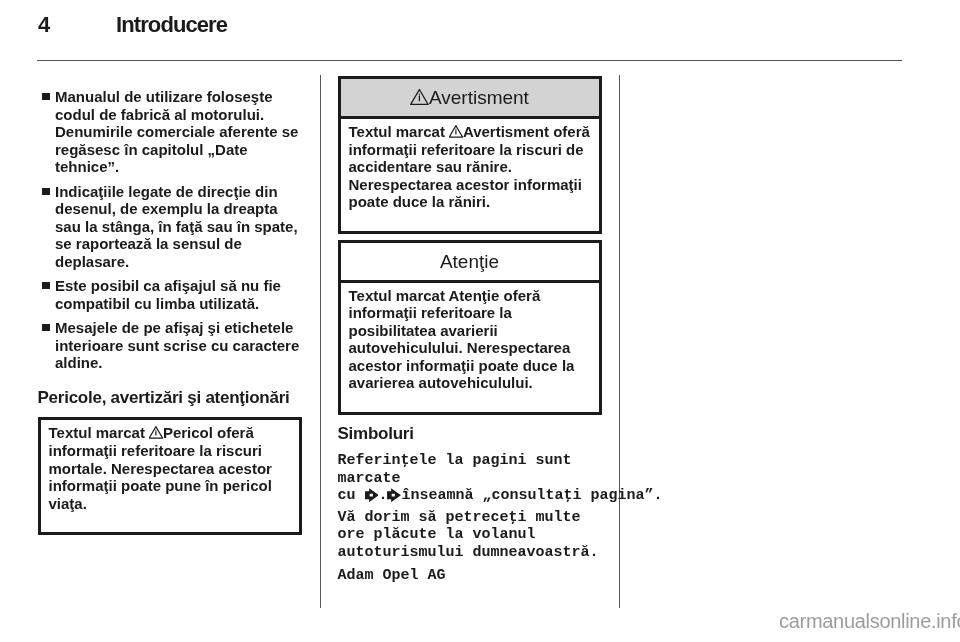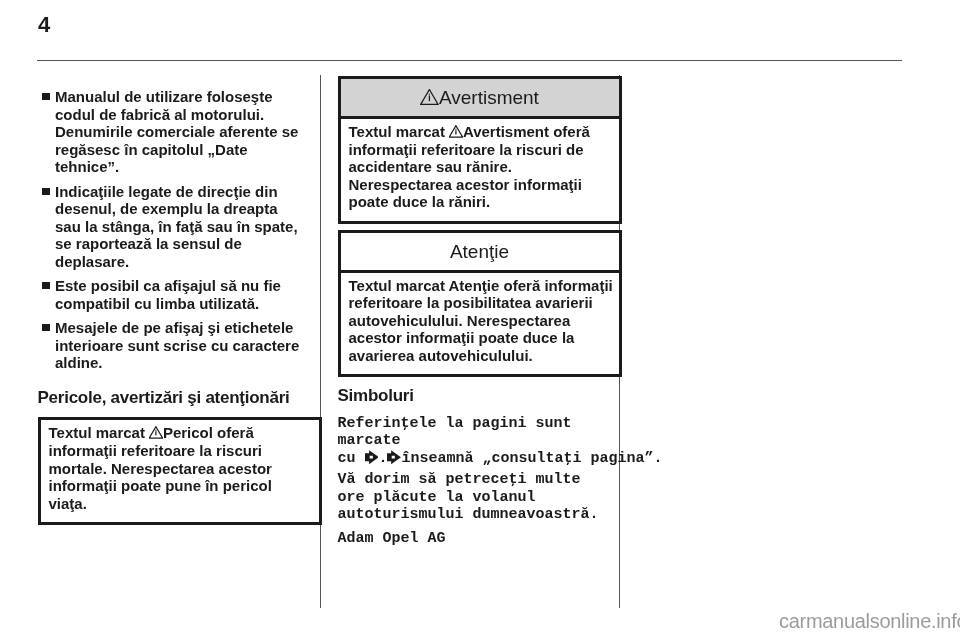--- a/index.html
+++ b/index.html
@@ -10,36 +10,37 @@
   .hdr-title{position:absolute;left:116px;top:12px;font-size:22px;font-weight:bold;line-height:26px;letter-spacing:-0.9px;}
   .hdr-rule{position:absolute;left:37px;top:60px;width:865px;height:1px;background:#555;}
   .vrule{position:absolute;width:1px;background:#555;}
   .col{position:absolute;font-size:15px;line-height:17.55px;font-weight:bold;}
   .colA{left:37.5px;top:88px;width:266px;}
   .colB{left:337.5px;top:76px;width:266px;}
   ul.b{list-style:none;margin:0;padding:0;}
   ul.b li{position:relative;padding-left:17.5px;margin-bottom:6.9px;}
   ul.b li:before{content:"";position:absolute;left:4px;top:5.2px;width:8px;height:7px;background:#1b1b1b;}
   h2{font-size:17px;font-weight:bold;margin:0;line-height:24.6px;letter-spacing:-0.25px;}
-  .box{border:3px solid #1b1b1b;box-sizing:border-box;width:284px;}
+  .box{border:3px solid #1b1b1b;box-sizing:border-box;width:264px;}
   .box .bh{border-bottom:3px solid #1b1b1b;text-align:center;font-weight:normal;font-size:19px;line-height:22px;padding:8px 0 7px;}
   .box .bh.gray{background:#d3d3d3;}
-  .box .bb{padding:4px 5px 10px 8px;}
+  .box .bb{padding:4px 5px 20px 8px;}
   p{margin:0;font-family:Liberation Mono, monospace;}
   .wm{position:absolute;left:779px;top:610px;color:#9c9c9c;font-size:20px;letter-spacing:-0.3px;}
   svg.tri{display:inline-block;vertical-align:-0.045em;height:0.85em;width:0.92em;}
   svg.tri-h{display:inline-block;vertical-align:-0.055em;height:0.84em;width:0.99em;}
   svg.arw{display:inline-block;vertical-align:-0.2em;height:0.96em;width:0.93em;}
   .nw{white-space:nowrap;}
 </style>
 </head>
 <body>
 
 <div class="page">
   <div class="hdr-num">4</div>
+  <div class="hdr-title">Introducere</div>
   <div class="hdr-rule"></div>
   <div class="vrule" style="left:320px;top:75px;height:533px;"></div>
   <div class="vrule" style="left:619px;top:75px;height:533px;"></div>
 
   <div class="col colA">
     <ul class="b">
       <li>Manualul de utilizare foloseşte codul de fabrică al motorului. Denumirile comerciale aferente se regăsesc în capitolul „Date tehnice”.</li>
       <li>Indicaţiile legate de direcţie din desenul, de exemplu la dreapta sau la stânga, în faţă sau în spate, se raportează la sensul de deplasare.</li>
       <li>Este posibil ca afişajul să nu fie compatibil cu limba utilizată.</li>
       <li>Mesajele de pe afişaj şi etichetele interioare sunt scrise cu caractere aldine.</li>

